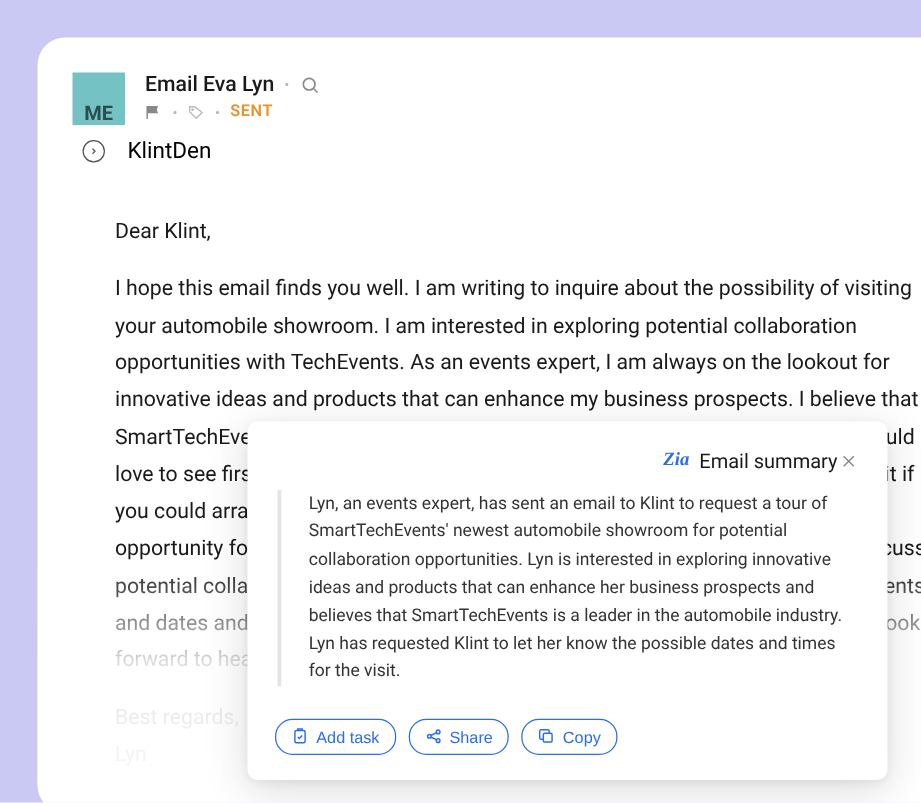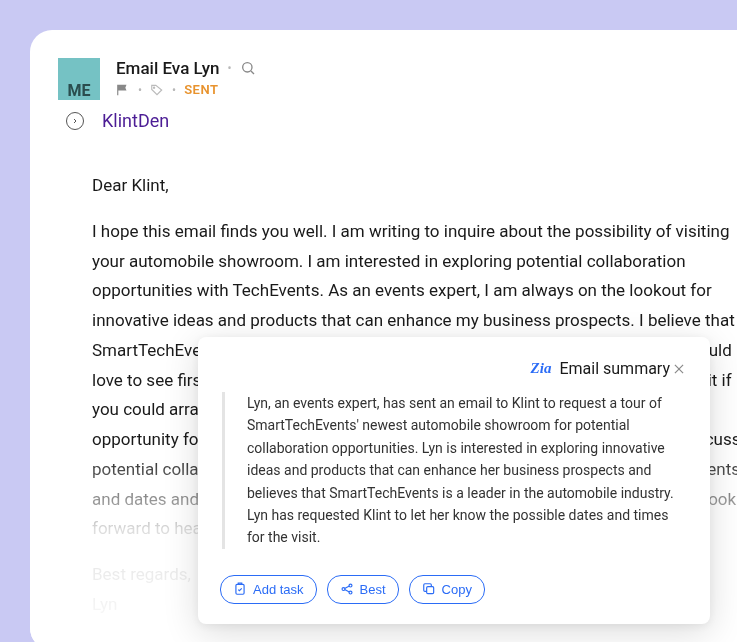--- a/index.html
+++ b/index.html
@@ -112,21 +112,21 @@
       border-radius: 50%;
       display: flex;
       align-items: center;
       justify-content: center;
       font-size: 10px;
       color: #555;
       flex-shrink: 0;
     }
     .subject-text {
       font-size: 18px;
-      color: #4c1d95;
+      color: #000000;
     }
     .email-body {
       padding: 30px 28px 0 62px;
       font-size: 17px;
       line-height: 1.75;
       color: #1a1a1a;
     }
     .email-body p {
       margin-bottom: 16px;
     }
@@ -309,21 +309,21 @@
     <button class="action-btn">
       <span class="action-icon">
         <svg width="14" height="14" viewBox="0 0 24 24" fill="none" stroke="currentColor" stroke-width="2">
             <circle cx="6" cy="12" r="2.5"></circle>
             <circle cx="18" cy="6" r="2.5"></circle>
             <circle cx="18" cy="18" r="2.5"></circle>
             <line x1="8" y1="11" x2="16" y2="7"></line>
             <line x1="8" y1="13" x2="16" y2="17"></line>
           </svg>
       </span>
-      <span>Best</span>
+      <span>Share</span>
     </button>
     <button class="action-btn">
       <span class="action-icon">
         <svg width="14" height="14" viewBox="0 0 24 24" fill="none" stroke="currentColor" stroke-width="2">
             <rect x="8" y="8" width="12" height="12" rx="2"></rect>
             <path d="M16 8V5a2 2 0 0 0-2-2H5a2 2 0 0 0-2 2v9a2 2 0 0 0 2 2h3"></path>
           </svg>
       </span>
       <span>Copy</span>
     </button>

